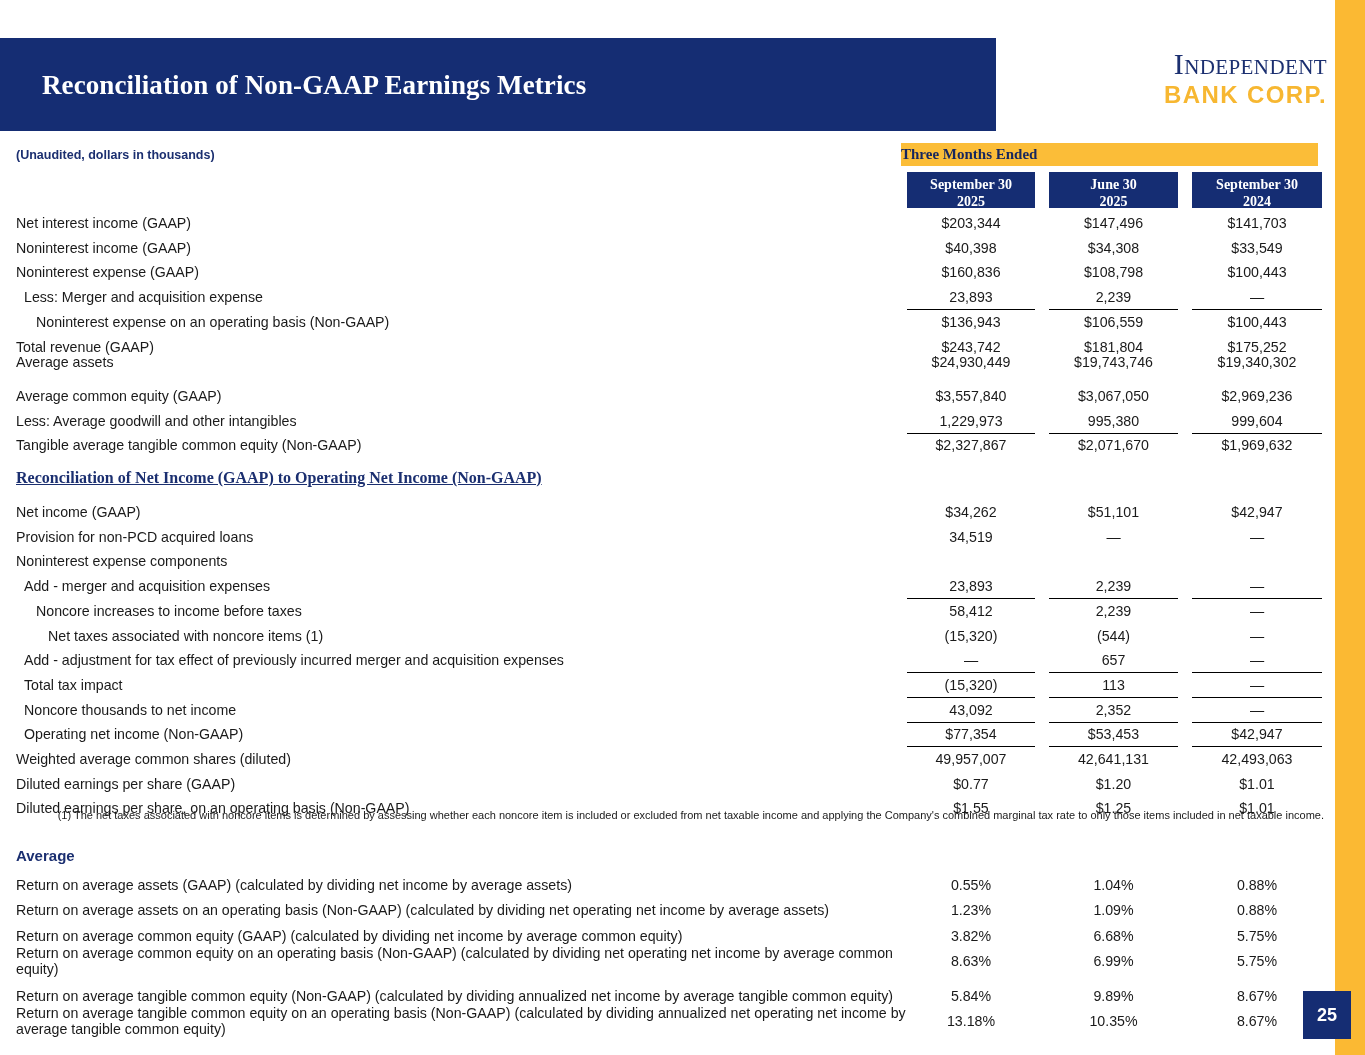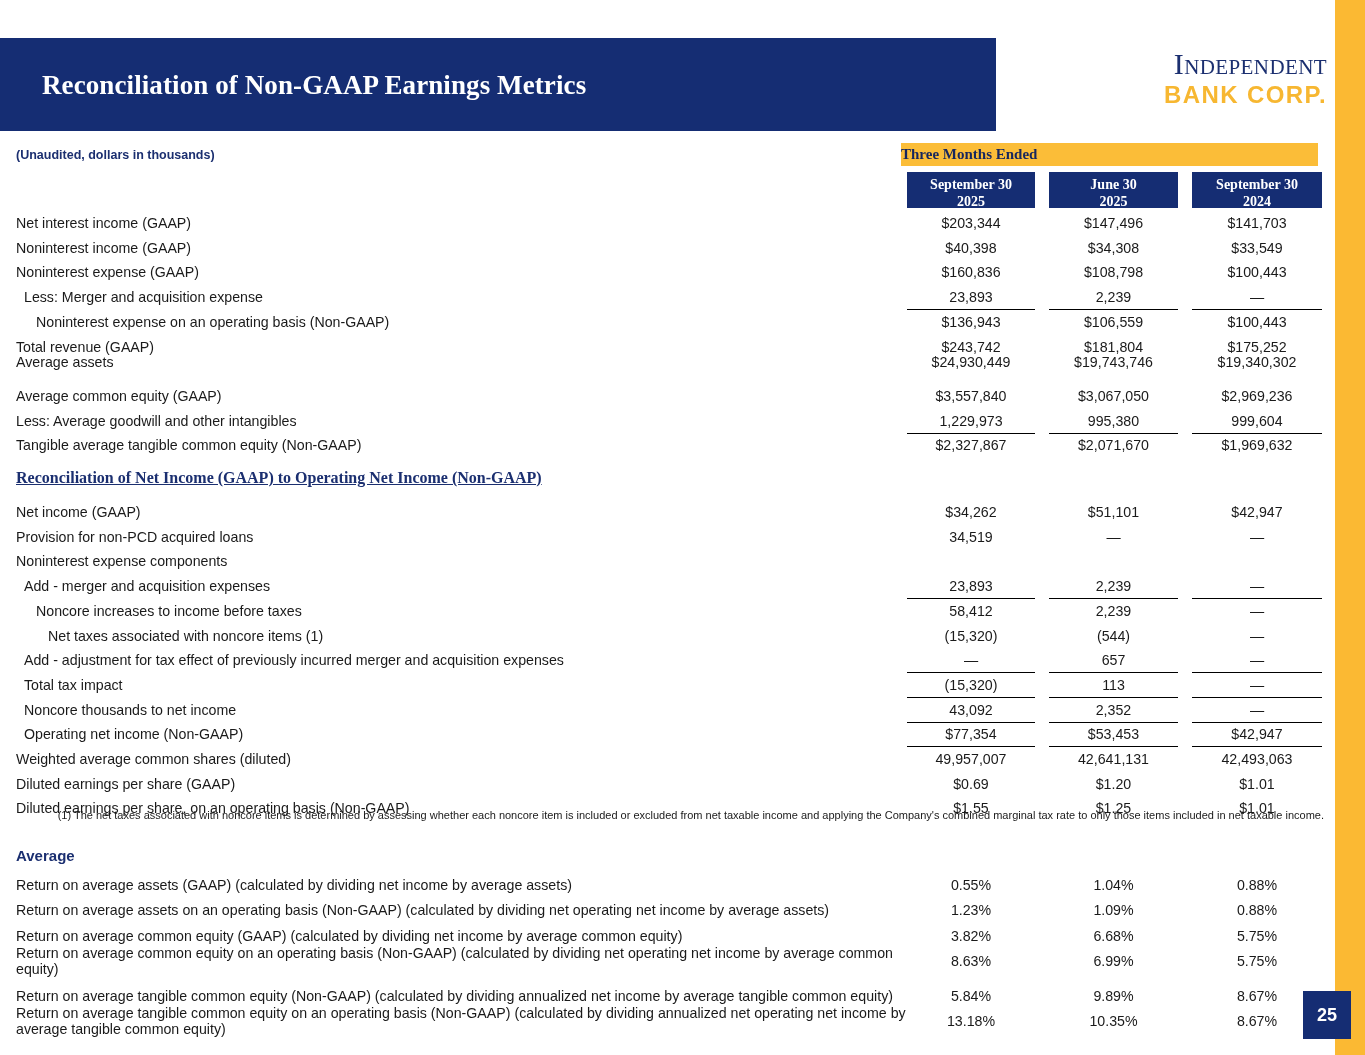--- a/index.html
+++ b/index.html
@@ -263,21 +263,21 @@
         <div class="val v3 ul">$42,947</div>
       </div>
       <div class="row" style="top: 747px;">
         <div class="lbl">Weighted average common shares (diluted)</div>
         <div class="val v1">49,957,007</div>
         <div class="val v2">42,641,131</div>
         <div class="val v3">42,493,063</div>
       </div>
       <div class="row" style="top: 771.7px;">
         <div class="lbl">Diluted earnings per share (GAAP)</div>
-        <div class="val v1">$0.69</div>
+        <div class="val v1">$0.77</div>
         <div class="val v2">$1.20</div>
         <div class="val v3">$1.01</div>
       </div>
       <div class="row" style="top: 796.4px;">
         <div class="lbl">Diluted earnings per share, on an operating basis (Non-GAAP)</div>
         <div class="val v1">$1.55</div>
         <div class="val v2">$1.25</div>
         <div class="val v3">$1.01</div>
       </div>
       <div class="ratios-head" style="top: 847.1px;">Average</div>

